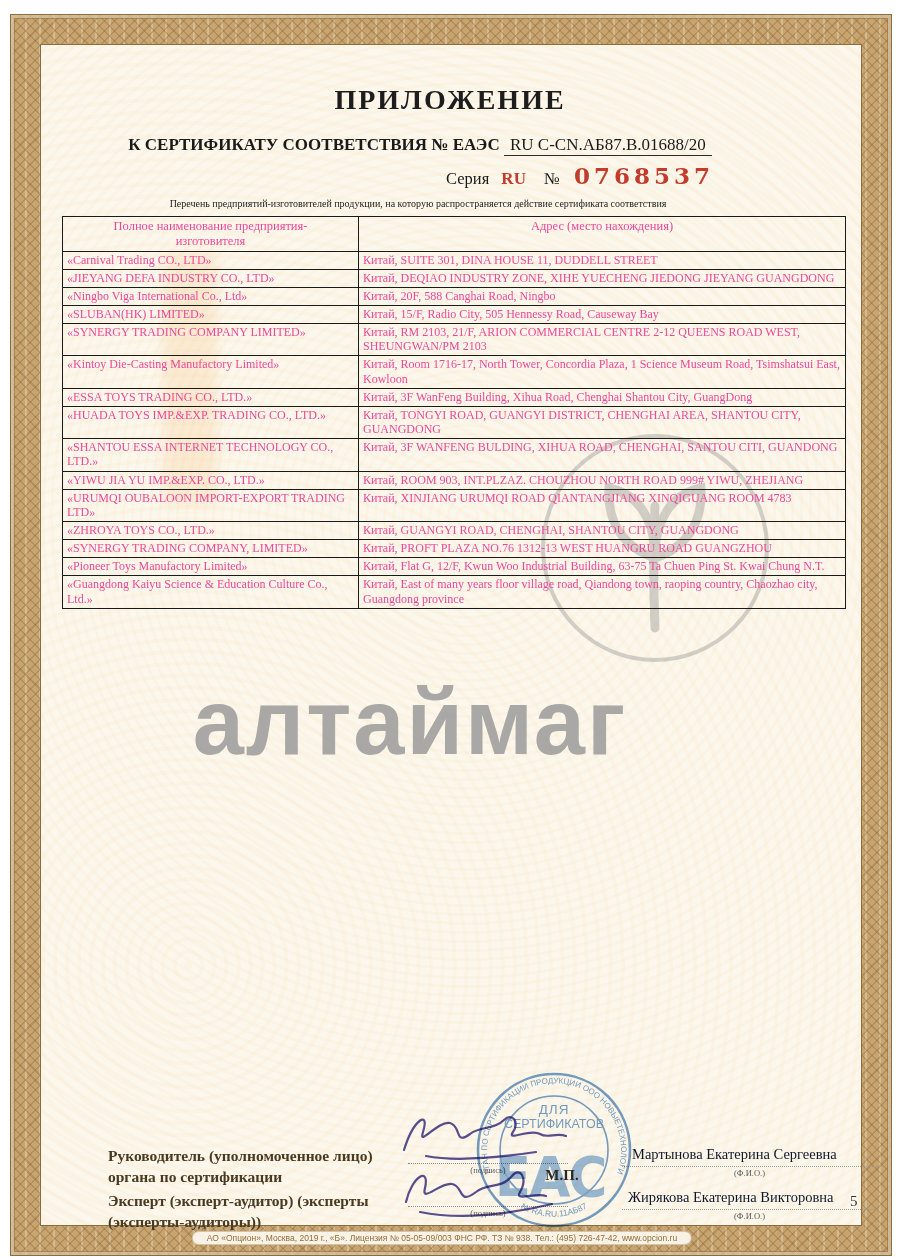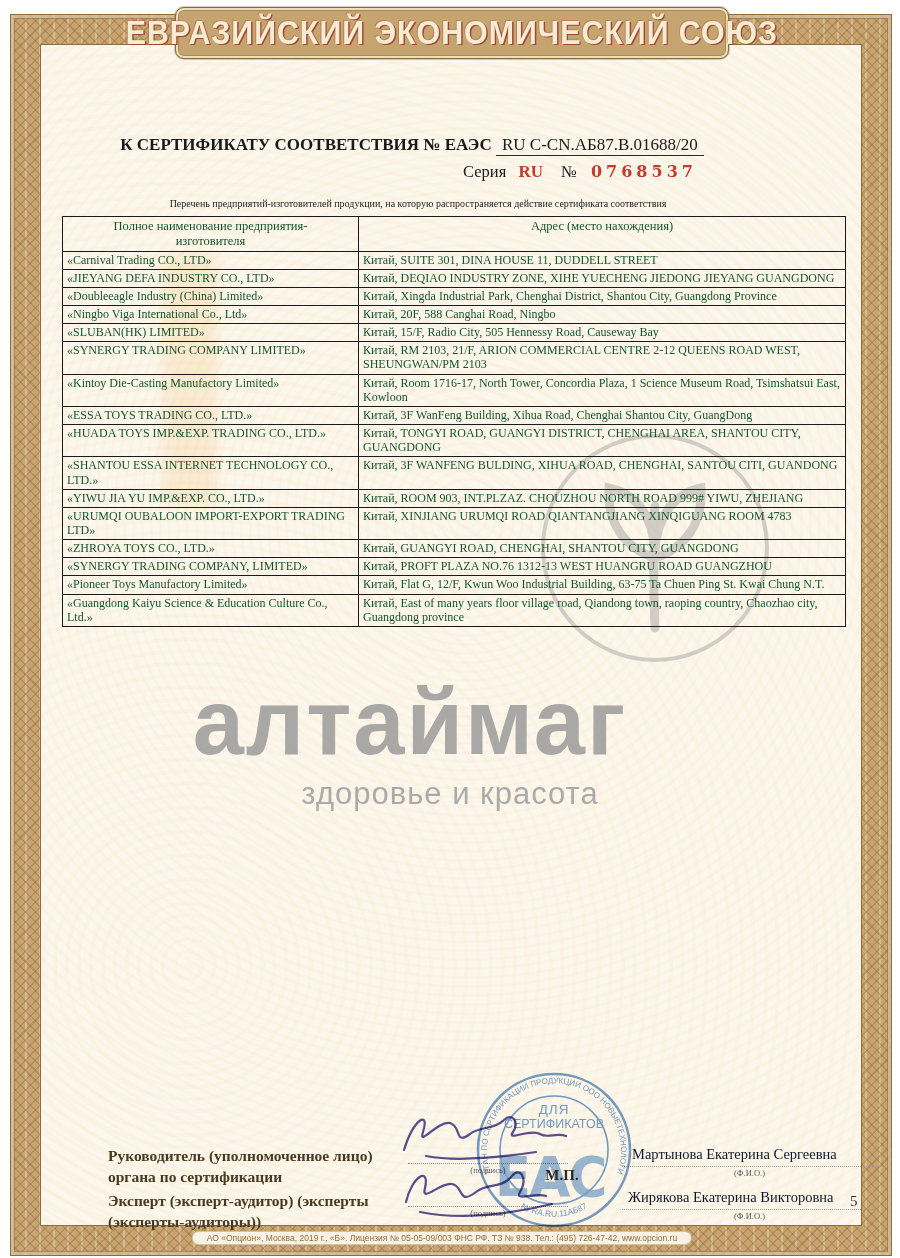--- a/index.html
+++ b/index.html
@@ -43,45 +43,45 @@
     font-family:"Liberation Sans", sans-serif; font-weight:bold; font-size:31px;
     letter-spacing:1px; color:#f6ecd4; transform:scale(.98,1.08); white-space:nowrap;
     text-shadow:1.5px 1.5px 0 #a04a35, -1px -1px 0 rgba(160,74,53,.35);
   }
 
   .appendix-title {
     position:absolute; left:0; top:84px; width:900px; text-align:center;
     font-size:28px; font-weight:bold; letter-spacing:2px; color:#1d1d1d;
   }
   .cert-line {
-    position:absolute; left:0; top:135px; width:824px; text-align:center;
+    position:absolute; left:8px; top:135px; width:824px; text-align:center;
     font-size:17px; color:#1a1a1a; white-space:nowrap;
   }
   .cert-label { font-weight:bold; }
   .cert-number { border-bottom:1px solid #2a2a2a; padding:0 6px 1px 6px; font-weight:normal; }
   .series-line {
     position:absolute; left:0; top:162px; width:900px; text-align:center;
     transform:translateX(130px); font-size:16.5px; color:#1a1a1a; white-space:nowrap;
   }
   .series-value { font-weight:bold; font-size:17px; margin:8px 14px 0 8px; }
   .red { color:#c23b2b; }
   .serial-number {
-    font-family:"DejaVu Serif", serif; font-weight:bold; font-size:16px;
+    font-family:"DejaVu Serif", serif; font-weight:bold; font-size:23px;
     letter-spacing:4px; margin-left:10px;
   }
 
   .intro-text {
     position:absolute; left:0; top:198px; width:836px; text-align:center;
     font-size:10px; color:#1d1d1d;
   }
 
   
   table.manufacturers {
     position:absolute; left:62px; top:216px; width:784px;
-    border-collapse:collapse; font-size:12px; color:#14532d; line-height:1.18;
+    border-collapse:collapse; font-size:12px; color:#ec4899; line-height:1.18;
   }
   table.manufacturers th, table.manufacturers td {
     border:1px solid #1a1a1a; vertical-align:top; padding:1px 4px 2px 4px;
     font-weight:normal;
   }
   table.manufacturers th { text-align:center; font-size:12.5px; padding:2px 4px; }
   table.manufacturers col.c1 { width:296px; }
   th.hdr-name { white-space:pre-line; }
   td.addr { padding-left:6px; }
 
@@ -144,24 +144,22 @@
 
   <svg class="emblem-watermark" width="240" height="240" viewBox="0 0 240 240">
     <circle cx="120" cy="120" r="112" fill="none" stroke="#8d8d8d" stroke-width="4"></circle>
     <g fill="none" stroke="#8d8d8d" stroke-width="9" stroke-linecap="round">
       <path d="M120 200 C 118 150, 118 120, 120 78"></path>
       <path d="M120 130 C 90 120, 72 96, 74 60 C 104 66, 118 92, 120 122"></path>
       <path d="M120 130 C 150 120, 168 96, 166 60 C 136 66, 122 92, 120 122"></path>
     </g>
   </svg>
 
-  <div class="banner">
-    <div class="banner-title">ЕВРАЗИЙСКИЙ ЭКОНОМИЧЕСКИЙ СОЮЗ</div>
-  </div>
-
+
+  <div class="appendix-title">ПРИЛОЖЕНИЕ</div>
   <div class="cert-line">
     <span class="cert-label">К СЕРТИФИКАТУ СООТВЕТСТВИЯ № ЕАЭС</span>
     <span class="cert-number">RU C-CN.АБ87.В.01688/20</span>
   </div>
   <div class="series-line">
     <span>Серия</span>
     <span class="series-value red">RU</span>
     <span>№</span>
     <span class="serial-number red">0768537</span>
   </div>
@@ -183,24 +181,20 @@
     <tbody>
         <tr>
           <td>«Carnival Trading CO., LTD»</td>
           <td class="addr">Китай, SUITE 301, DINA HOUSE 11, DUDDELL STREET</td>
         </tr>
         <tr>
           <td>«JIEYANG DEFA INDUSTRY CO., LTD»</td>
           <td class="addr">Китай, DEQIAO INDUSTRY ZONE, XIHE YUECHENG JIEDONG JIEYANG GUANGDONG</td>
         </tr>
         <tr>
-          <td>«Doubleeagle Industry (China) Limited»</td>
-          <td class="addr">Китай, Xingda Industrial Park, Chenghai District, Shantou City, Guangdong Province</td>
-        </tr>
-        <tr>
           <td>«Ningbo Viga International Co., Ltd»</td>
           <td class="addr">Китай, 20F, 588 Canghai Road, Ningbo</td>
         </tr>
         <tr>
           <td>«SLUBAN(HK) LIMITED»</td>
           <td class="addr">Китай, 15/F, Radio City, 505 Hennessy Road, Causeway Bay</td>
         </tr>
         <tr>
           <td>«SYNERGY TRADING COMPANY LIMITED»</td>
           <td class="addr">Китай, RM 2103, 21/F, ARION COMMERCIAL CENTRE 2-12 QUEENS ROAD WEST, SHEUNGWAN/PM 2103</td>
@@ -242,21 +236,20 @@
           <td class="addr">Китай, Flat G, 12/F, Kwun Woo Industrial Building, 63-75 Ta Chuen Ping St. Kwai Chung N.T.</td>
         </tr>
         <tr>
           <td>«Guangdong Kaiyu Science &amp; Education Culture Co., Ltd.»</td>
           <td class="addr">Китай, East of many years floor village road, Qiandong town, raoping country, Chaozhao city, Guangdong province</td>
         </tr>
       </tbody>
   </table>
 
   <div class="brand-watermark">алтаймаг</div>
-  <div class="tagline-watermark">здоровье и красота</div>
 
   <div class="role-label role-1">Руководитель (уполномоченное лицо) органа по сертификации</div>
   <div class="role-label role-2">Эксперт (эксперт-аудитор) (эксперты (эксперты-аудиторы))</div>
 
   <div class="sig-line sig-line-1"></div>
   <div class="sig-line sig-line-2"></div>
   <div class="small-caption cap-sig-1">(подпись)</div>
   <div class="small-caption cap-sig-2">(подпись)</div>
 
   <div class="fio-name fio-1">Мартынова Екатерина Сергеевна</div>

